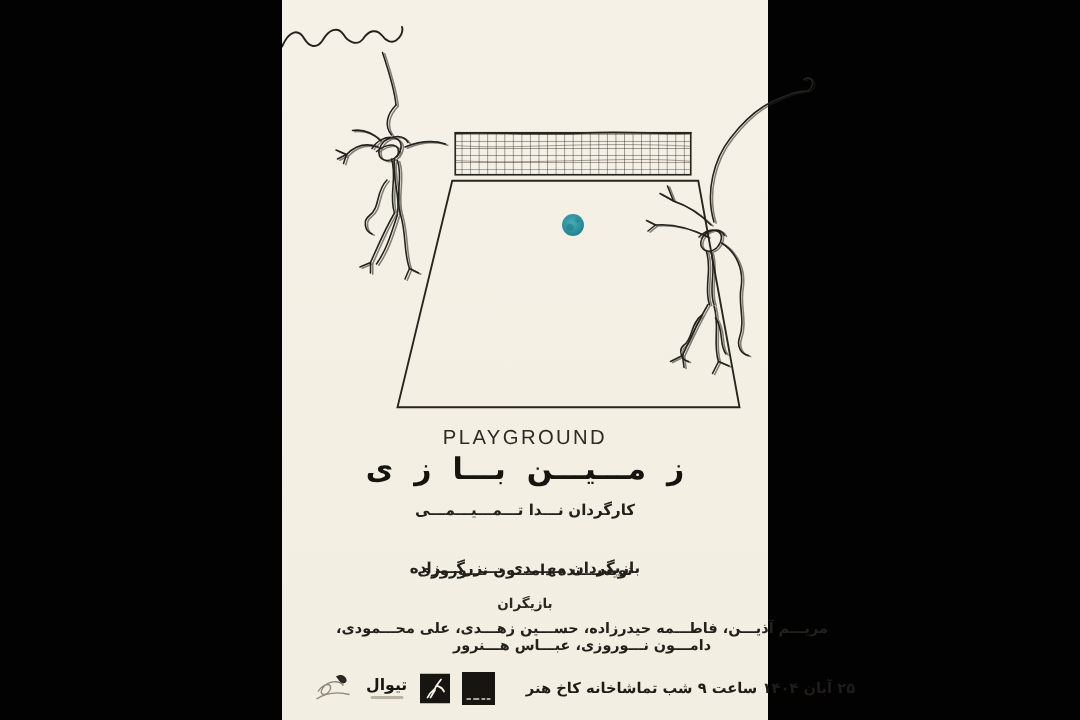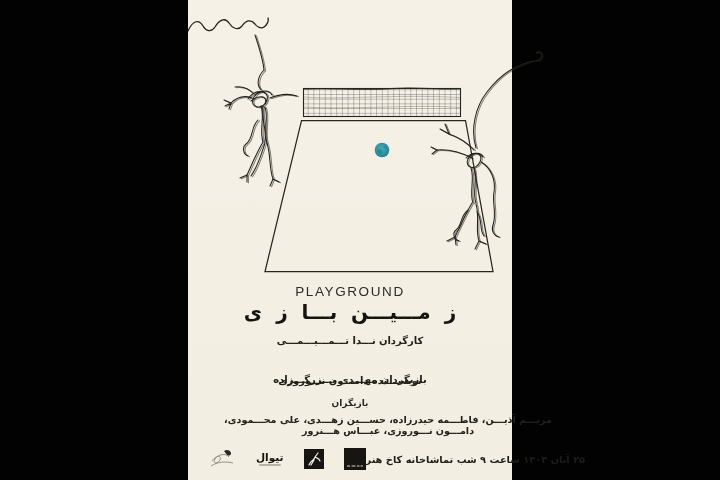--- a/index.html
+++ b/index.html
@@ -32,26 +32,26 @@
   .cast-heading{top:398px;direction:rtl;font-size:9px;font-weight:600;color:#2b2923;}
   .cast-line{
     top:414px;direction:rtl;font-size:9.6px;font-weight:700;color:#23211b;
     padding:0 24px;width:352px;left:0;
   }
   .bottom-row{
     position:absolute;left:0;top:444px;width:380px;height:30px;
     display:flex;align-items:center;justify-content:space-between;
     padding:0 20px;box-sizing:border-box;
   }
-  .logo-row{display:flex;align-items:center;gap:20px;}
+  .logo-row{display:flex;align-items:center;gap:8px;}
   .tiwall{display:flex;flex-direction:column;align-items:center;line-height:1;}
   .tiwall .tiwall-word{direction:rtl;font-size:10.5px;font-weight:700;color:#17150f;}
   .tiwall .tiwall-sub{margin-top:1.5px;width:22px;height:2px;background:#b9b3a4;border-radius:1px;}
   .event-info{
-    direction:rtl;font-size:9.8px;font-weight:700;color:#1f1d17;white-space:nowrap;
+    direction:rtl;font-size:9.8px;font-weight:700;color:#1f1d17;white-space:nowrap;padding-left:21px;
   }
 </style>
 </head>
 <body>
 
 <div class="stage">
   <div class="poster">
 
     <svg class="illustration" viewBox="0 0 380 480">
       <defs>

